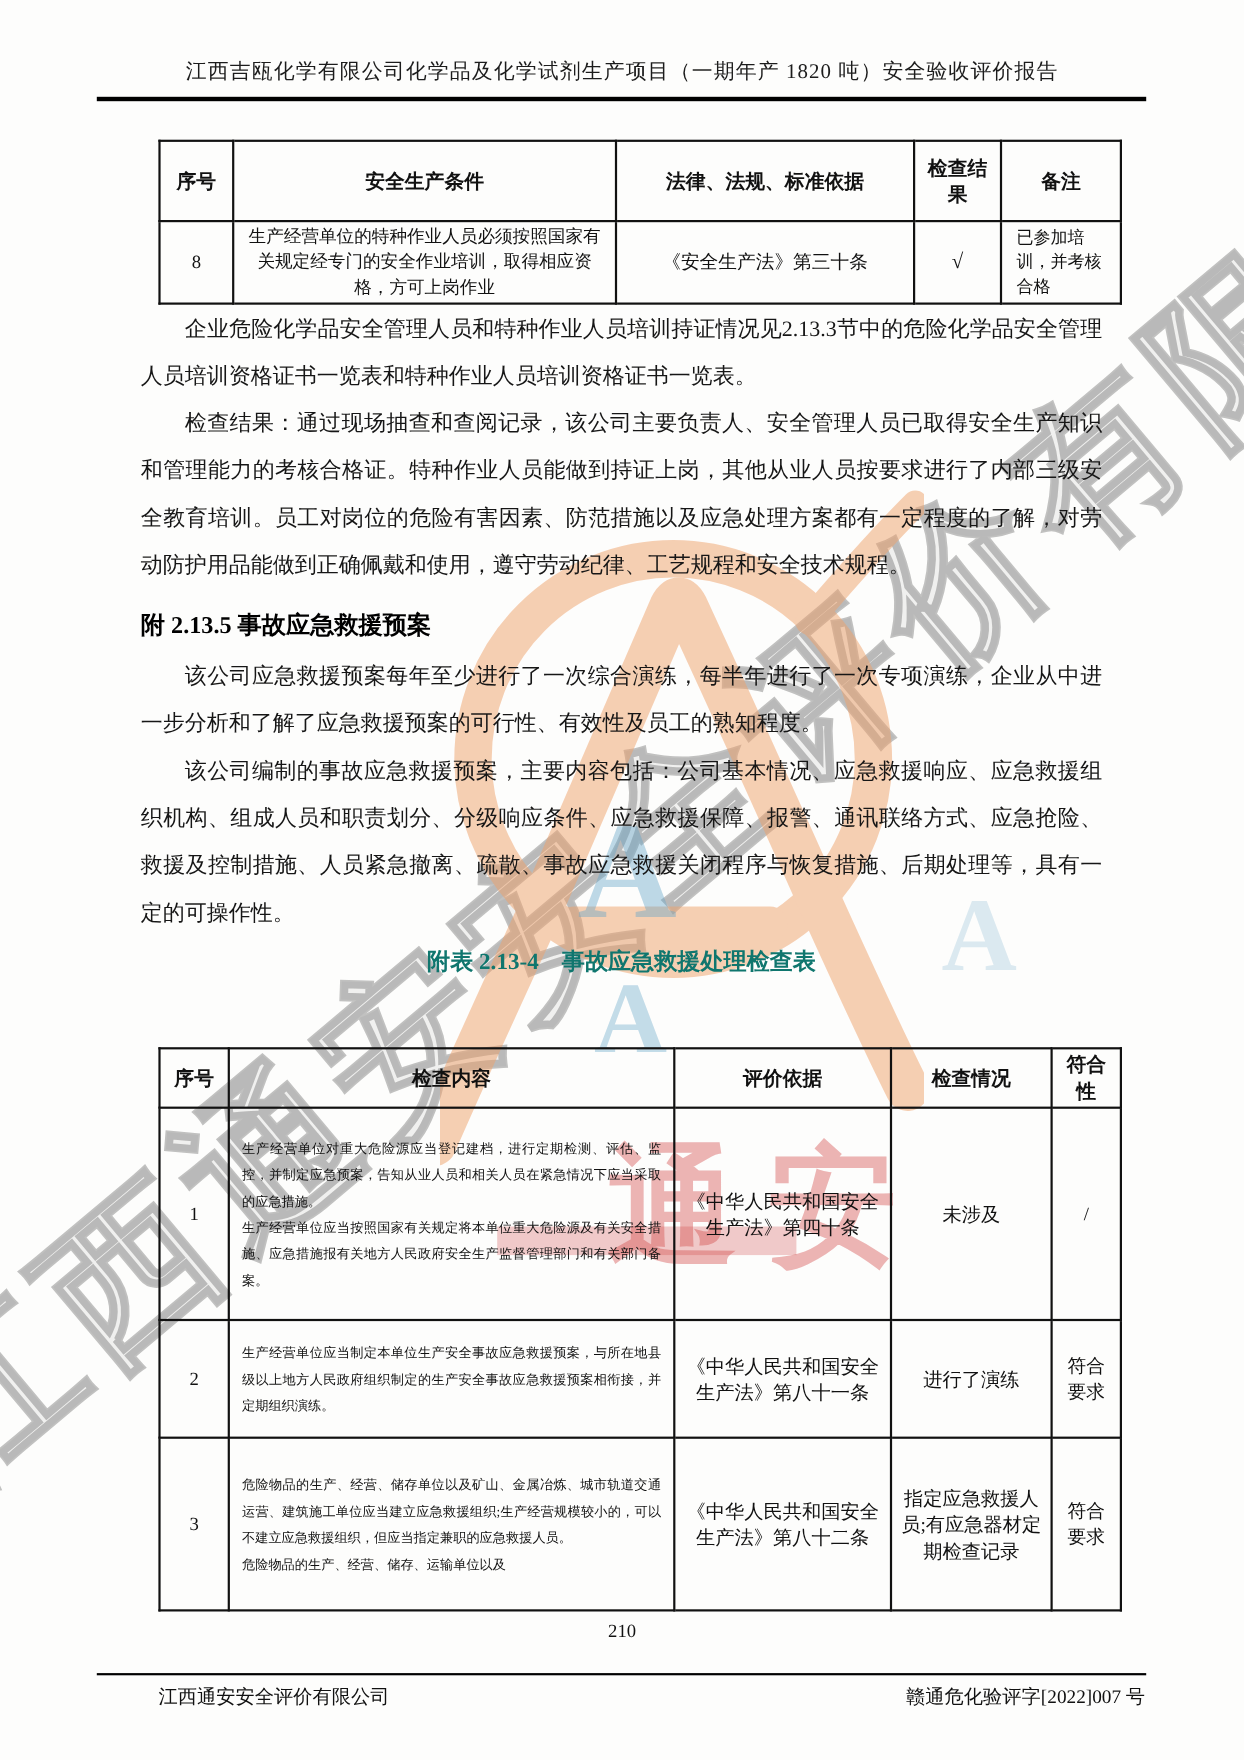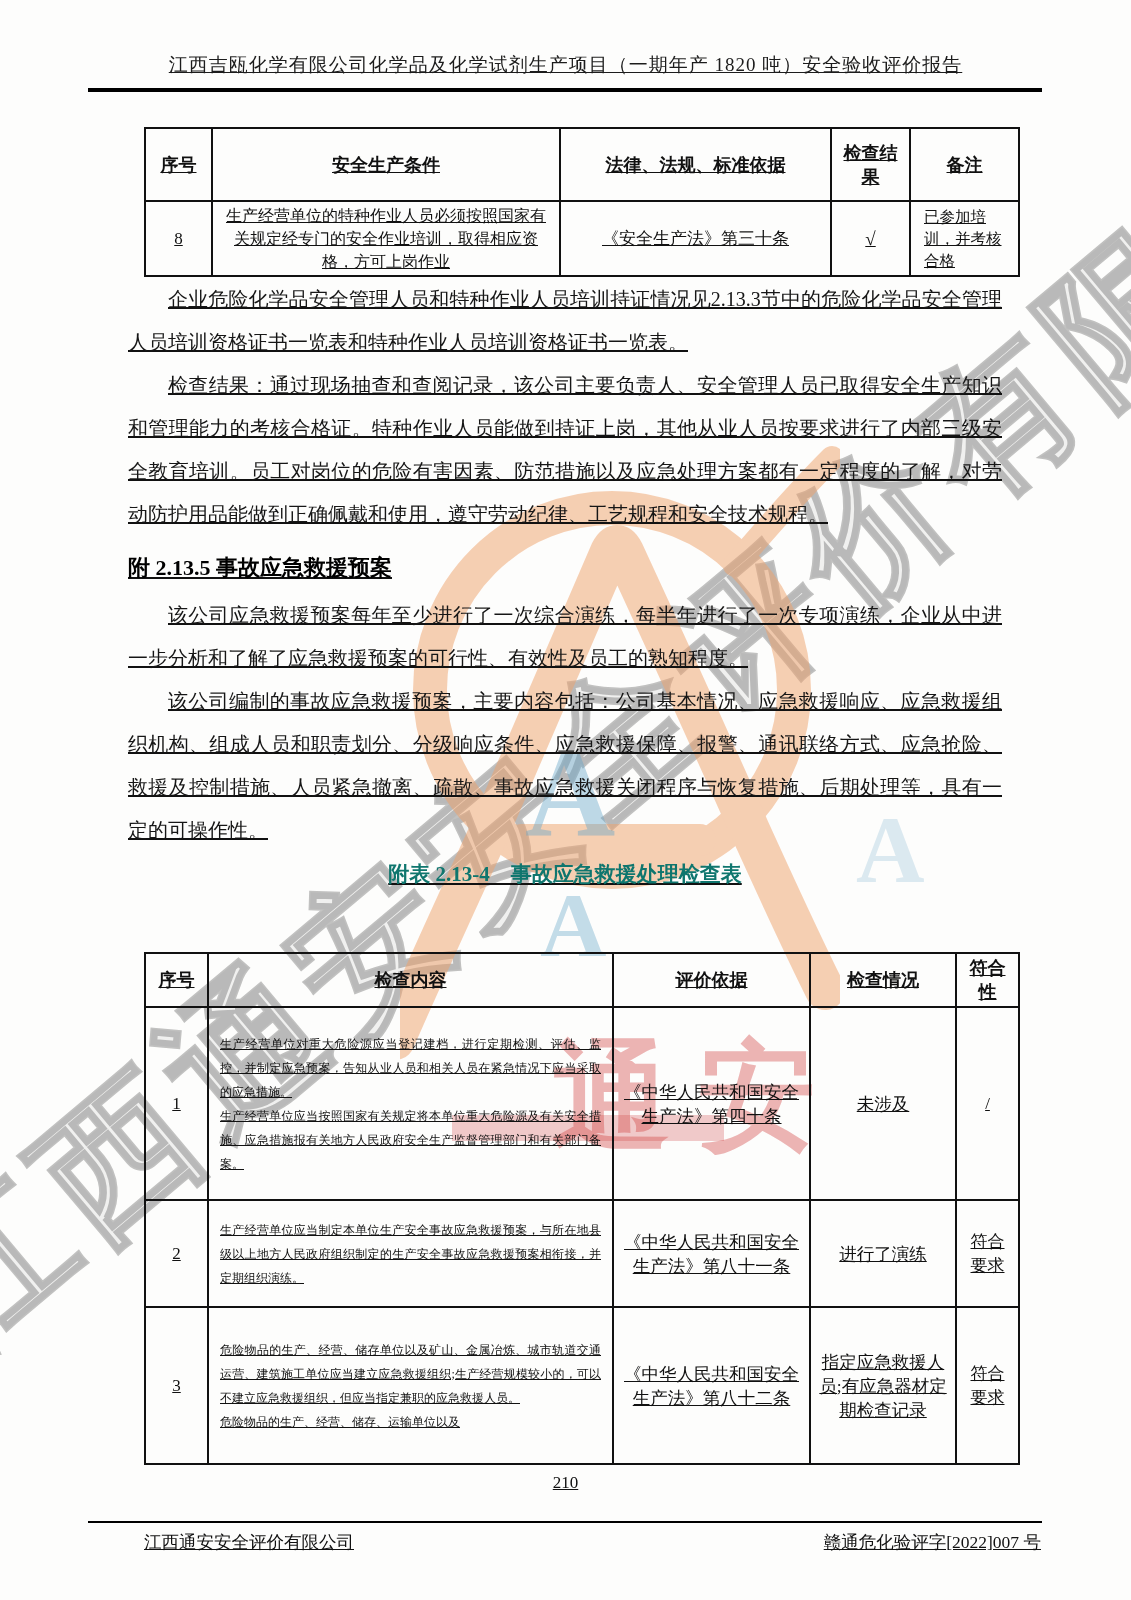--- a/index.html
+++ b/index.html
@@ -25,21 +25,21 @@
   .wm-blue1{left:525px;top:722px;font-size:125px;color:rgba(100,165,200,0.42);}
   .wm-blue2{left:540px;top:872px;font-size:92px;color:rgba(100,165,200,0.38);}
   .wm-blue3{left:856px;top:795px;font-size:95px;color:rgba(100,165,200,0.22);}
   .wm-red{
     position:absolute;left:552px;top:1018px;
     font-size:118px;font-weight:bold;letter-spacing:28px;white-space:nowrap;
     color:rgba(210,70,70,0.40);
   }
   .wm-red-bar{position:absolute;left:452px;top:1115px;width:272px;height:26px;background:rgba(210,70,70,0.28);}
   
-  .content-el{position:absolute;z-index:1;text-decoration:underline;}
+  .content-el{position:absolute;z-index:1;}
   .header-title{
     left:0;top:52px;width:100%;text-align:center;
     font-size:19px;letter-spacing:1px;color:#1c1c1c;
   }
   .header-rule{left:88px;top:88px;width:954px;height:4px;background:#000;}
   table{border-collapse:collapse;table-layout:fixed;background:transparent;}
   td,th{border:2px solid #111;padding:2px 6px;vertical-align:middle;overflow:hidden;}
   th{font-weight:bold;font-size:18px;text-align:center;}
   .t1{left:144px;top:127px;width:874px;}
   .t1 thead tr{height:73px;}

